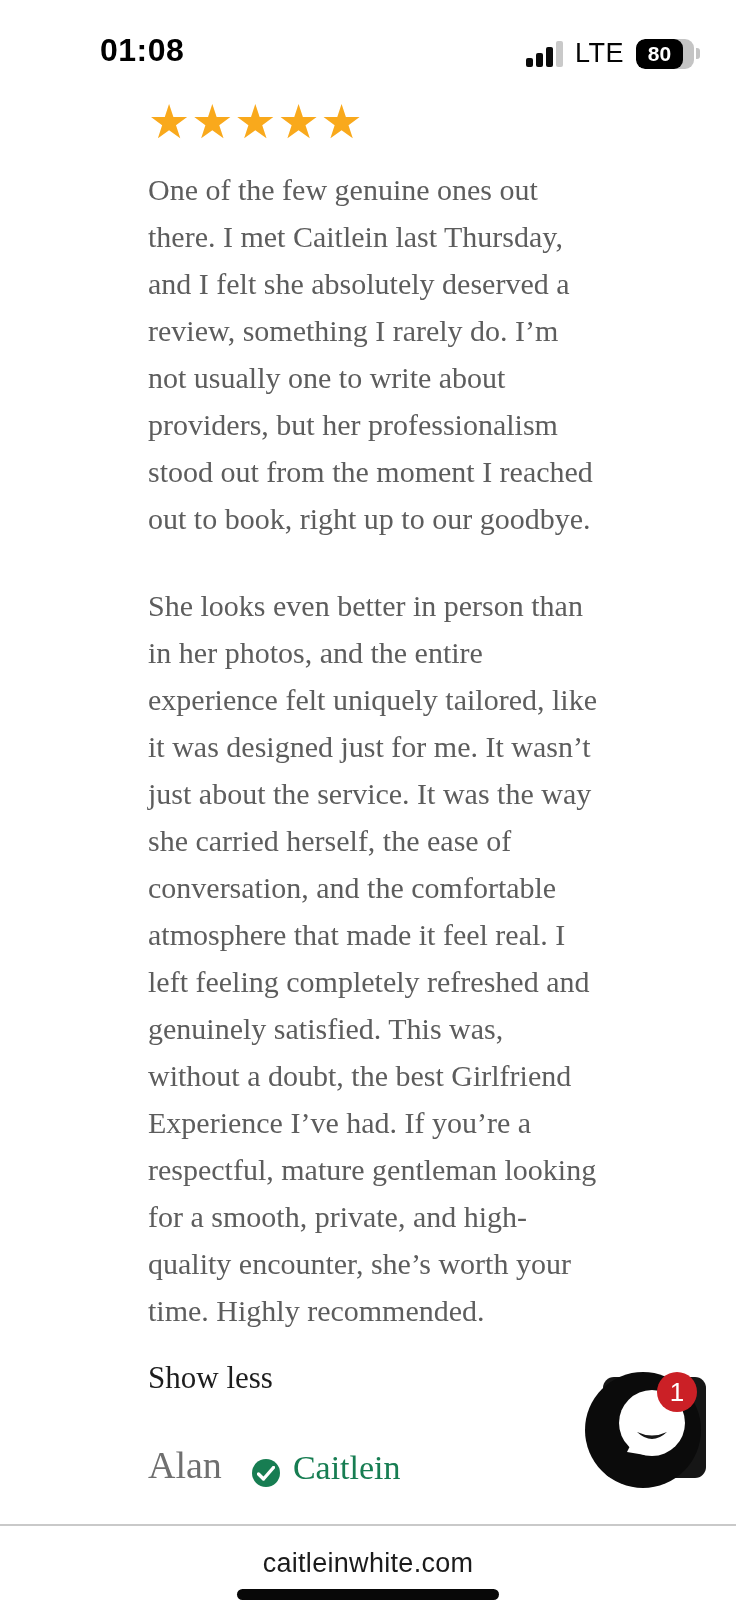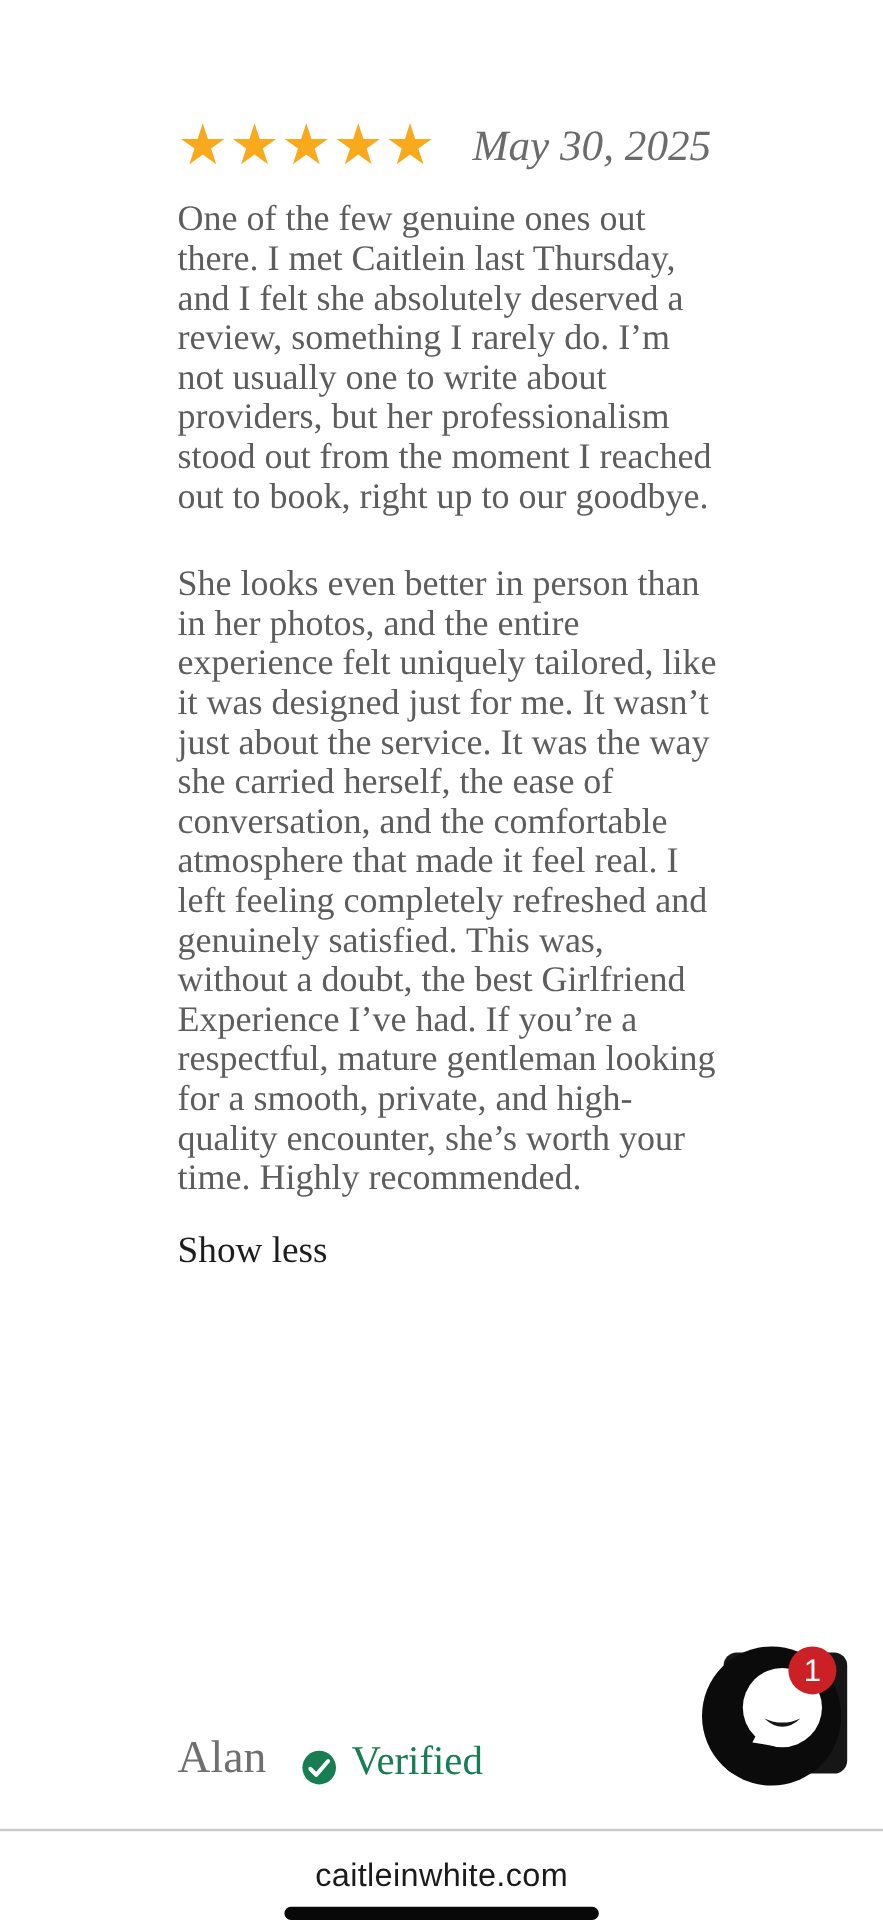--- a/index.html
+++ b/index.html
@@ -37,21 +37,21 @@
   .battery-cap{width:4px;height:11px;background:#c4c4c4;
     border-radius:0 3px 3px 0;margin-left:2px;}
 
   
   .review{position:absolute;left:148px;top:92px;width:452px;}
   .rating-row{display:flex;align-items:center;height:58px;margin-bottom:16px;}
   .stars{color:var(--star-gold);font-family:"DejaVu Sans",sans-serif;
     font-size:47px;line-height:1;letter-spacing:1px;white-space:nowrap;}
   .review-date{font-style:italic;font-size:36px;color:#6b6b6b;
     margin-left:30px;white-space:nowrap;}
-  .review-body p{font-size:30px;line-height:33px;color:var(--body-text);
+  .review-body p{font-size:30px;line-height:47px;color:var(--body-text);
     margin-bottom:40px;}
   .show-less{display:inline-block;margin-top:-14px;
     font-size:31px;color:#1d1d1d;background:none;border:none;
     font-family:"Liberation Serif",serif;cursor:pointer;}
 
   
   .reviewer-row{position:absolute;left:148px;top:1443px;display:flex;
     align-items:flex-end;}
   .reviewer-name{font-size:38px;color:#6f6f6f;}
   .verified-badge{width:28px;height:28px;border-radius:50%;
@@ -72,41 +72,60 @@
   .url-text{position:absolute;top:22px;left:0;right:0;text-align:center;
     font-size:27px;color:#1b1b1b;letter-spacing:.3px;}
   .home-indicator{position:absolute;left:50%;transform:translateX(-50%);
     top:63px;width:262px;height:11px;border-radius:6px;background:#080808;}
 </style>
 </head>
 <body>
 
 <div class="screen">
 
+  <div class="status-bar">
+    <div class="status-time">01:08</div>
+    <div class="status-right">
+      <div class="signal">
+        <i></i>
+          <i></i>
+          <i></i>
+          <i></i>
+      </div>
+      <div class="net-label">LTE</div>
+      <div class="battery">
+        <div class="battery-body">
+          <div class="battery-fill">
+            <span>80</span>
+          </div>
+        </div>
+        <div class="battery-cap"></div>
+      </div>
+    </div>
+  </div>
 
   <div class="review">
     <div class="rating-row">
       <span class="stars">★★★★★</span>
-      <span class="review-date">May 30, 2025</span>
     </div>
     <div class="review-body">
       <p>One of the few genuine ones out there. I met Caitlein last Thursday, and I felt she absolutely deserved a review, something I rarely do. I’m not usually one to write about providers, but her professionalism stood out from the moment I reached out to book, right up to our goodbye.</p>
       <p>She looks even better in person than in her photos, and the entire experience felt uniquely tailored, like it was designed just for me. It wasn’t just about the service. It was the way she carried herself, the ease of conversation, and the comfortable atmosphere that made it feel real. I left feeling completely refreshed and genuinely satisfied. This was, without a doubt, the best Girlfriend Experience I’ve had. If you’re a respectful, mature gentleman looking for a smooth, private, and high-quality encounter, she’s worth your time. Highly recommended.</p>
     </div>
     <button class="show-less">Show less</button>
   </div>
 
   <div class="reviewer-row">
     <span class="reviewer-name">Alan</span>
     <span class="verified-badge">
       <svg width="18" height="15" viewBox="0 0 18 15">
         <path d="M1.5 8 L6.5 13 L16.5 1.5" fill="none" stroke="#ffffff" stroke-width="3.4" stroke-linecap="round" stroke-linejoin="round"></path>
       </svg>
     </span>
-    <span class="verified-label">Verified</span>
+    <span class="verified-label">Caitlein</span>
   </div>
 
   <button class="chat-widget">
     <svg width="152" height="128" viewBox="0 0 152 128">
       <rect x="24" y="9" width="103" height="101" rx="11" fill="#161616"></rect>
       <circle cx="64" cy="62" r="58" fill="#0b0b0b"></circle>
       <g>
         <circle cx="73" cy="55" r="33" fill="#ffffff"></circle>
         <polygon points="48,84 66,87 56,68" fill="#ffffff"></polygon>
         <path d="M58 64 Q73 78 88 64 Q73 71 58 64 Z" fill="#161616"></path>

